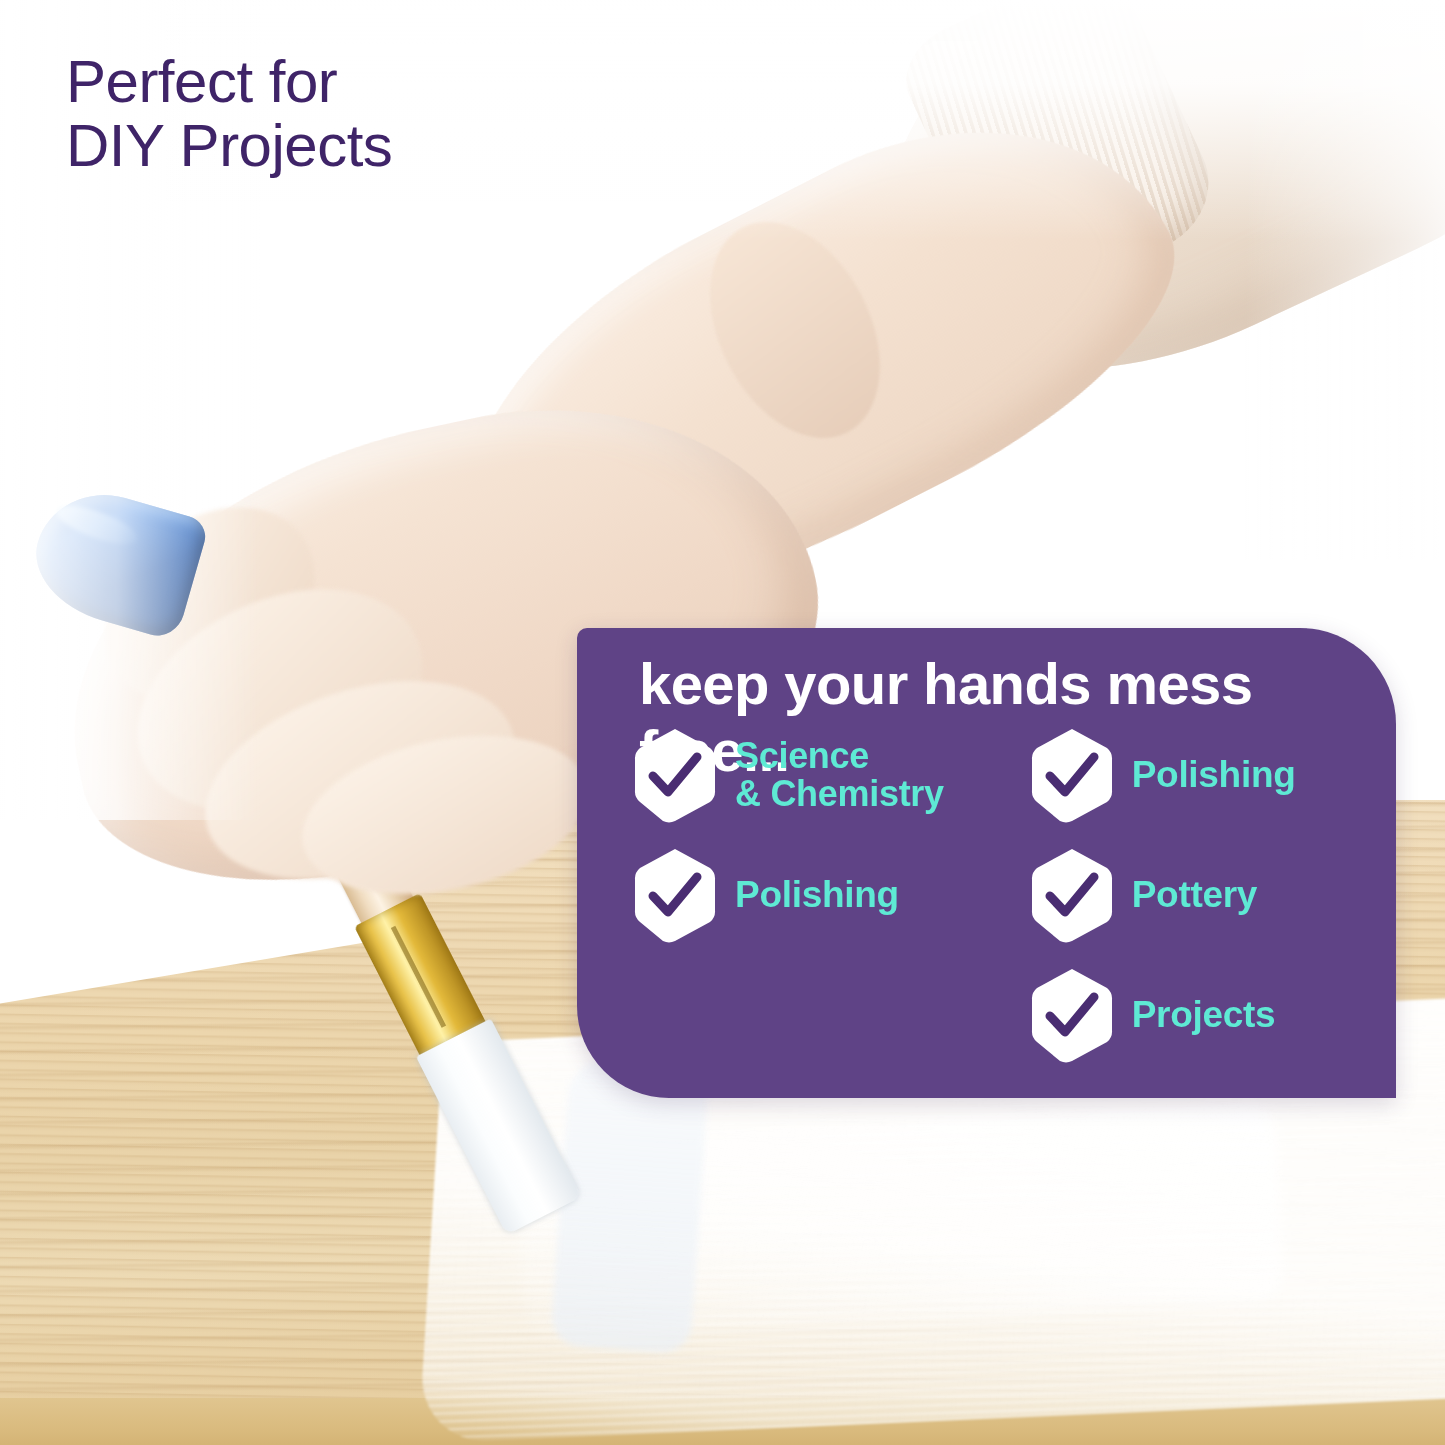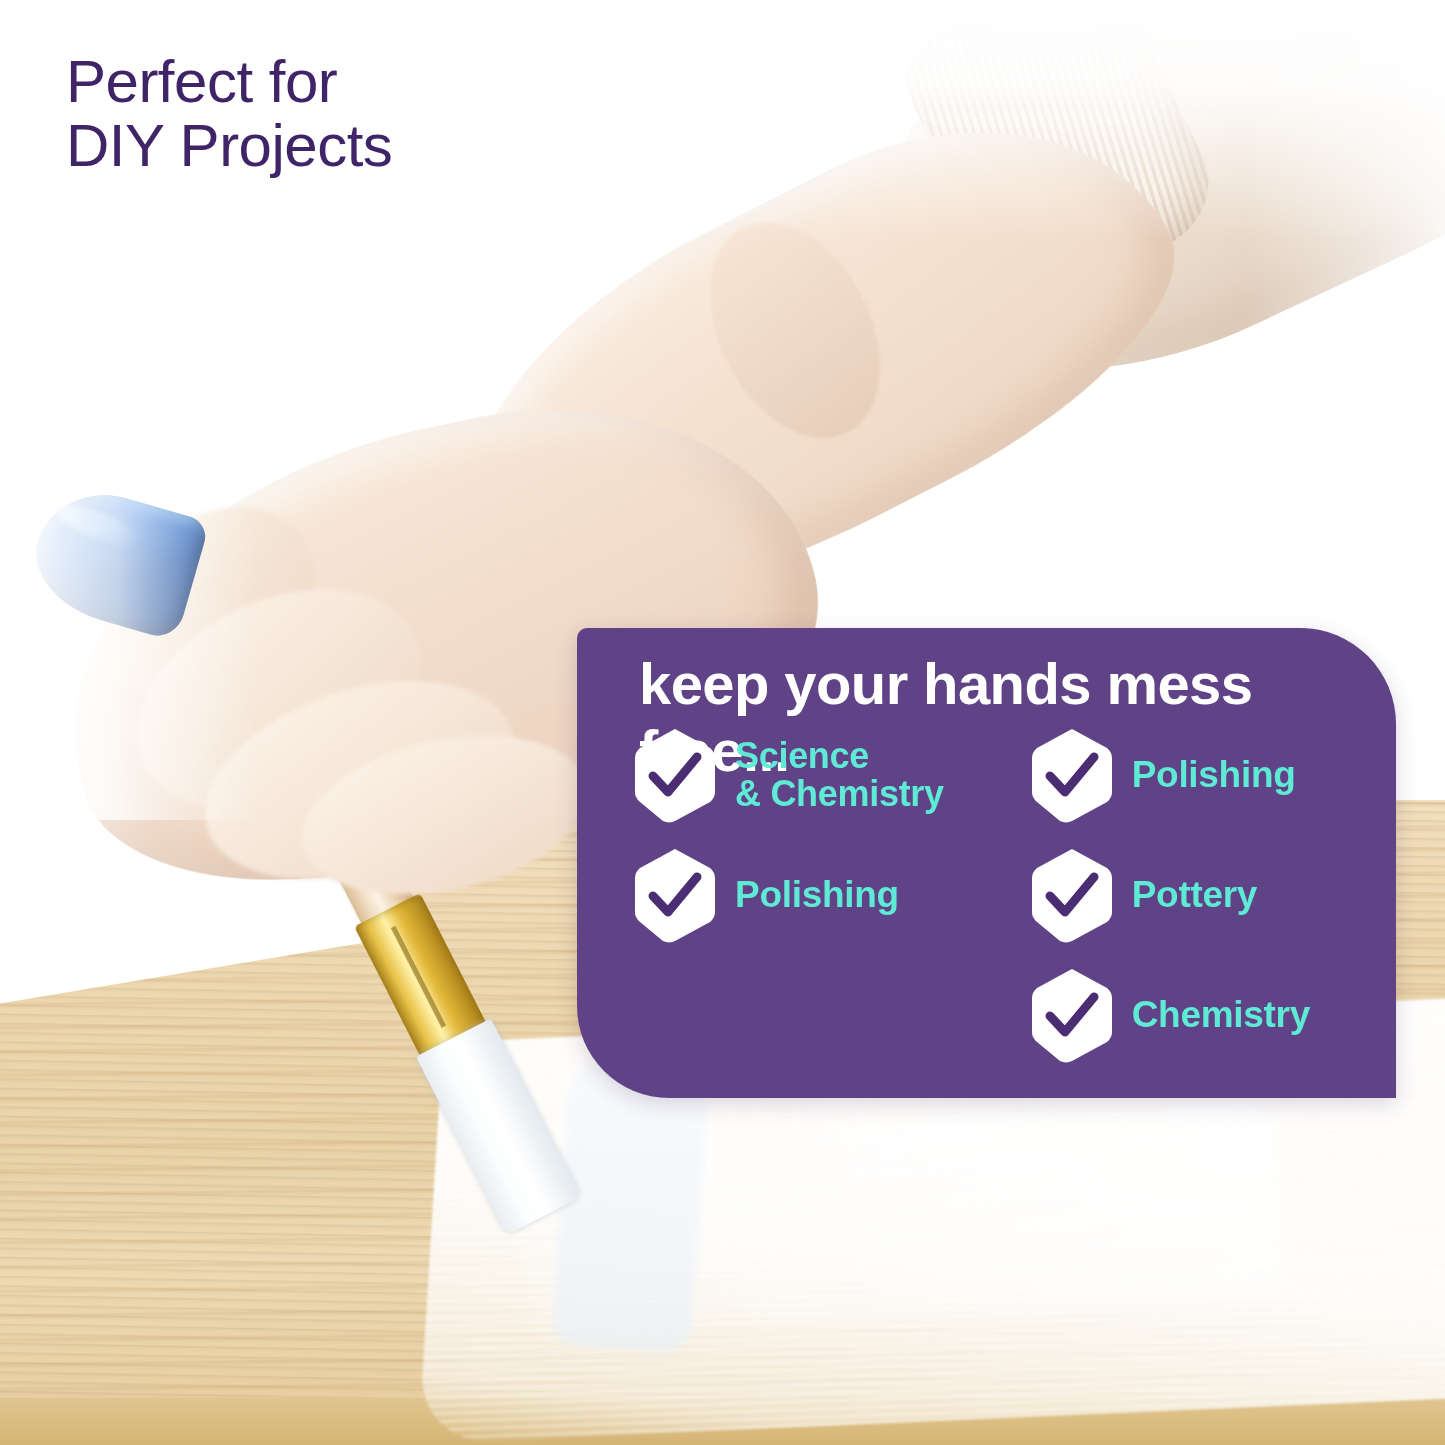--- a/index.html
+++ b/index.html
@@ -481,20 +481,20 @@
           <span class="feature-label">Pottery</span>
         </div>
 
         <div class="feature">
           <span class="badge">
             <svg width="84" height="96" viewBox="0 0 84 96" aria-hidden="true">
               <path d="M42 2 L77 21 A14 14 0 0 1 82 33 L82 63 A14 14 0 0 1 77 75 L42 94 A14 14 0 0 1 30 94 L7 75 A14 14 0 0 1 2 63 L2 33 A14 14 0 0 1 7 21 Z" fill="#ffffff"></path>
               <path d="M20 49 L35 65 L64 30" fill="none" stroke="#4A2D72" stroke-width="9" stroke-linecap="round" stroke-linejoin="round"></path>
             </svg>
           </span>
-          <span class="feature-label">Chemistry</span>
+          <span class="feature-label">Projects</span>
         </div>
       </div>
 
     </div>
   </div>
 
 </div>
 
 </body></html>

